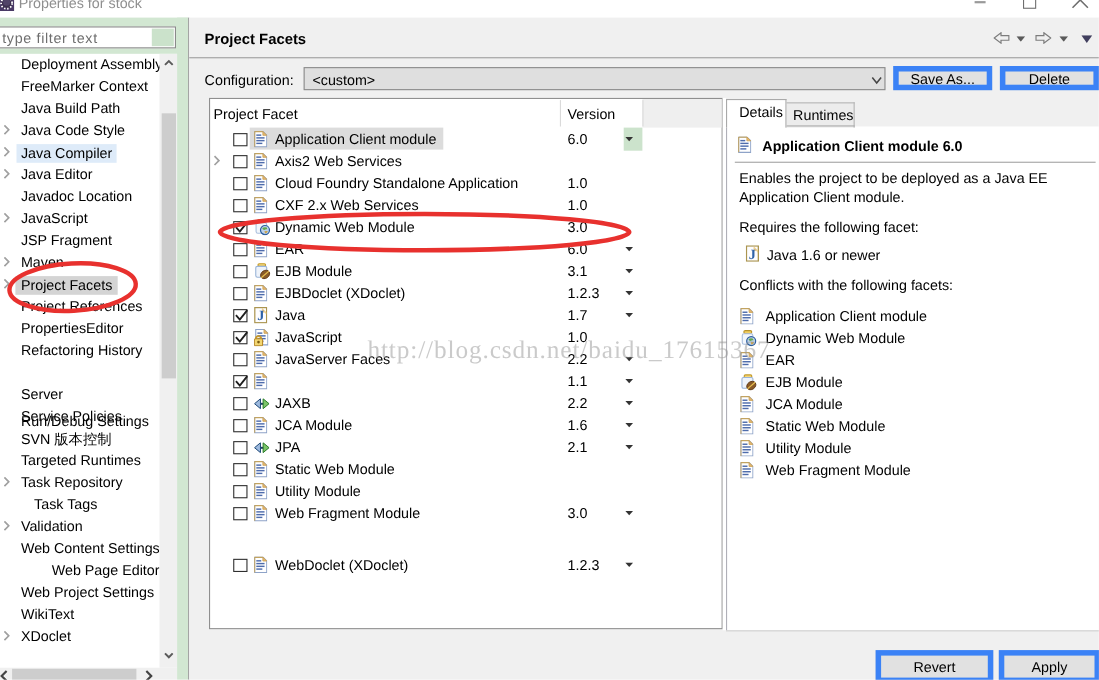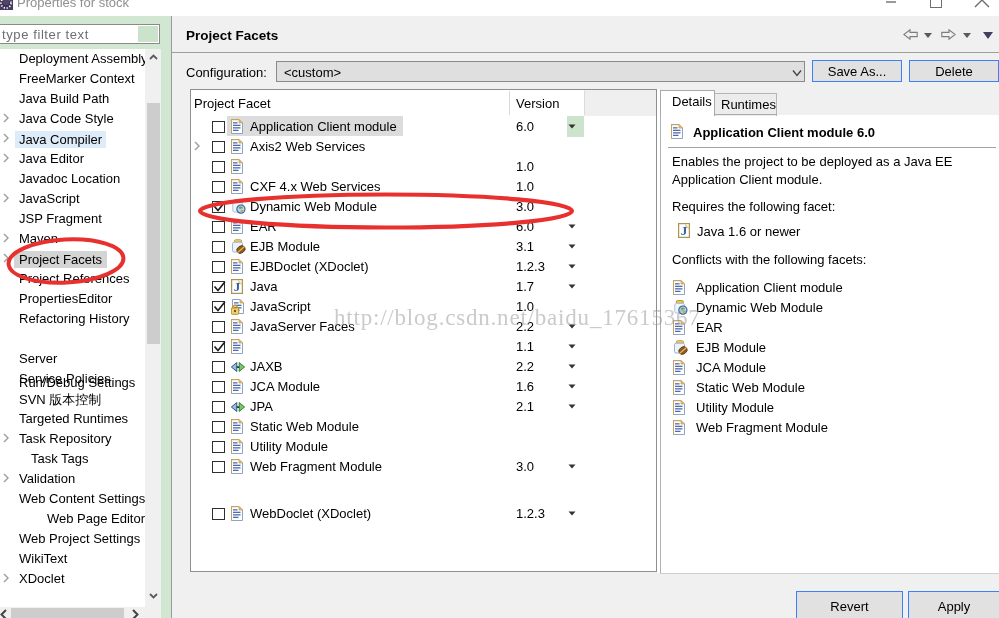--- a/index.html
+++ b/index.html
@@ -276,37 +276,38 @@
           <path d="M0.5,0.5 L8,0.5 L11.5,4 L11.5,14.5 L0.5,14.5 Z" fill="#fff" stroke="#8ea3c8" stroke-width="1"></path>
           <path d="M0.5,0.5 L8,0.5 L8,0.5" stroke="#c2a360" stroke-width="1.4" fill="none"></path>
           <path d="M0.5,0.5 L0.5,14.5" stroke="#c2a360" stroke-width="1" fill="none"></path>
           <path d="M8,0.5 L8,4 L11.5,4 Z" fill="#e9b96b" stroke="#caa25a" stroke-width="0.8"></path>
           <rect x="2" y="3.2" width="4.5" height="1.3" fill="#4e6cac"></rect>
           <rect x="2" y="5.7" width="7.5" height="1.3" fill="#4e6cac"></rect>
           <rect x="2" y="8.2" width="7.5" height="1.3" fill="#4e6cac"></rect>
           <rect x="2" y="10.7" width="5.5" height="1.3" fill="#4e6cac"></rect>
         </svg>
       </span>
+      <span style="position:absolute;left:60px;top:2.5px;white-space:nowrap;">Cloud Foundry Standalone Application</span>
       <span style="position:absolute;left:326px;top:2.5px;">1.0</span>
     </div>
     <div style="position:absolute;left:0;top:60px;height:20px;width:466px;">
       <span style="position:absolute;left:22px;top:4.5px;width:13px;height:12.5px;border:1.4px solid #2f2f2f;box-sizing:border-box;background:#fff;"></span>
       <span style="position:absolute;left:41px;top:2.5px;">
         <svg width="12" height="15" viewBox="0 0 12 15">
           <path d="M0.5,0.5 L8,0.5 L11.5,4 L11.5,14.5 L0.5,14.5 Z" fill="#fff" stroke="#8ea3c8" stroke-width="1"></path>
           <path d="M0.5,0.5 L8,0.5 L8,0.5" stroke="#c2a360" stroke-width="1.4" fill="none"></path>
           <path d="M0.5,0.5 L0.5,14.5" stroke="#c2a360" stroke-width="1" fill="none"></path>
           <path d="M8,0.5 L8,4 L11.5,4 Z" fill="#e9b96b" stroke="#caa25a" stroke-width="0.8"></path>
           <rect x="2" y="3.2" width="4.5" height="1.3" fill="#4e6cac"></rect>
           <rect x="2" y="5.7" width="7.5" height="1.3" fill="#4e6cac"></rect>
           <rect x="2" y="8.2" width="7.5" height="1.3" fill="#4e6cac"></rect>
           <rect x="2" y="10.7" width="5.5" height="1.3" fill="#4e6cac"></rect>
         </svg>
       </span>
-      <span style="position:absolute;left:60px;top:2.5px;white-space:nowrap;">CXF 4.x Web Services</span>
+      <span style="position:absolute;left:60px;top:2.5px;white-space:nowrap;">CXF 2.x Web Services</span>
       <span style="position:absolute;left:326px;top:2.5px;">1.0</span>
     </div>
     <div style="position:absolute;left:0;top:80px;height:20px;width:466px;">
       <span style="position:absolute;left:22px;top:4.5px;width:13px;height:12.5px;border:1.4px solid #2f2f2f;box-sizing:border-box;background:#fff;"></span>
       <svg style="position:absolute;left:23px;top:3.5px;" width="14" height="13" viewBox="0 0 14 13">
         <path d="M1.5,6.5 L5,10.5 L11.8,2 " stroke="#1f1f1f" stroke-width="1.7" fill="none"></path>
       </svg>
       <span style="position:absolute;left:41px;top:3px;">
         <svg width="15" height="15" viewBox="0 0 15 15">
           <rect x="3.2" y="0.6" width="7.2" height="2.6" rx="1.3" fill="#f0cf62" stroke="#b8922a" stroke-width="1"></rect>
@@ -736,16 +737,16 @@
 <div class="abs btn" style="left:796px;top:591px;width:107px;height:30px;">Revert</div>
 <div class="abs btn" style="left:908px;top:591px;width:92px;height:30px;">Apply</div>
 
 <svg class="abs" style="left:0;top:0;pointer-events:none;" width="999" height="618" viewBox="0 0 999 618">
   <ellipse cx="66" cy="261" rx="57.5" ry="21.5" fill="none" stroke="#e8312e" stroke-width="4" transform="rotate(-3 66 261)"></ellipse>
   <ellipse cx="386" cy="211" rx="186" ry="16.5" fill="none" stroke="#e8312e" stroke-width="4.2"></ellipse>
 </svg>
 <div class="abs" style="left:334px;top:305px;font-family:'Liberation Serif',serif;font-size:23px;color:rgba(150,150,150,0.5);letter-spacing:0.8px;white-space:nowrap;z-index:50;">http://blog.csdn.net/baidu_17615367</div>
 
 <style>
-.btn{background:#e1e1e1;border:1px solid #3b82f6;box-sizing:border-box;text-align:center;
+.btn{background:#e1e1e1;border:5px solid #3b82f6;box-sizing:border-box;text-align:center;
      display:flex;align-items:center;justify-content:center;}
 .btn:last-of-type{}
 </style>
 
 </body></html>

